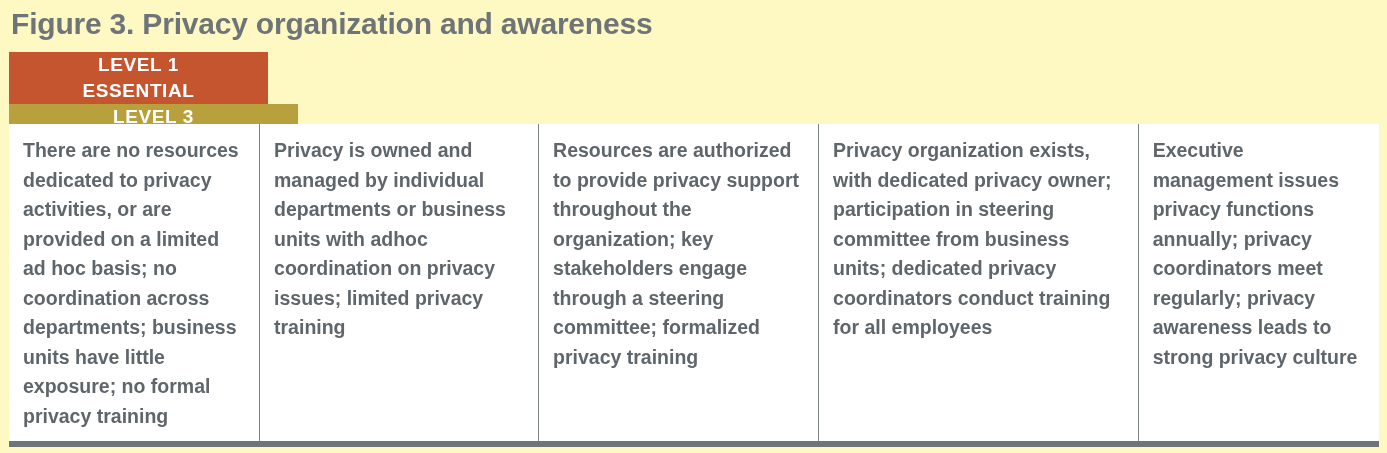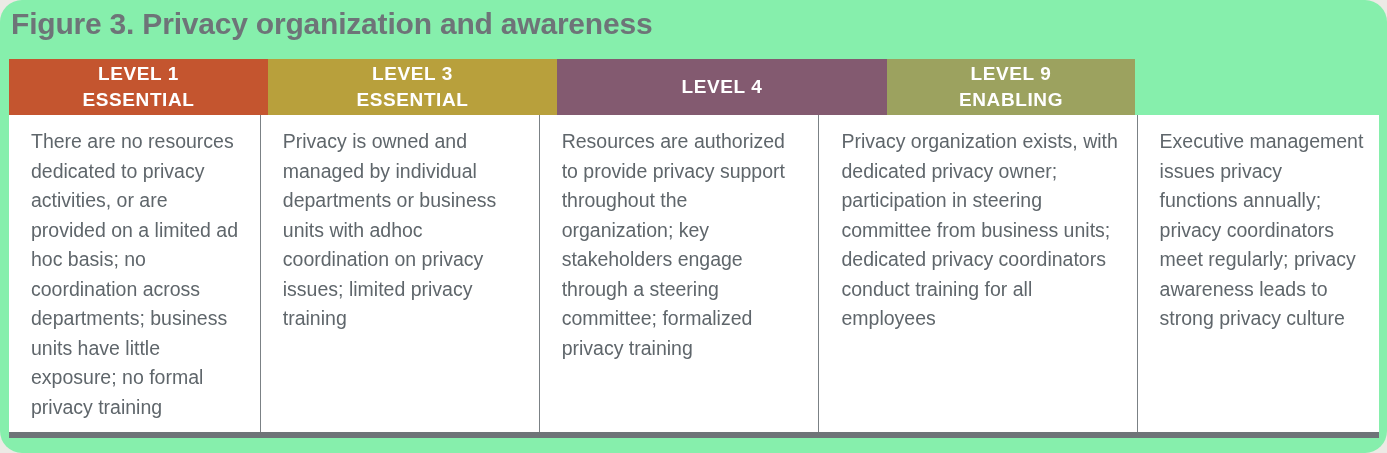--- a/index.html
+++ b/index.html
@@ -45,25 +45,24 @@
     top: 52px;
     width: 1370px;
     height: 386px;
     display: flex;
     flex-direction: column;
     box-sizing: border-box;
   }
 
   #header-row {
     display: flex;
-    flex-direction: row;
+    flex-direction: column;
     height: 72px;
     width: 100%;
     box-sizing: border-box;
-    margin-top: 7px;
   }
 
   .header-cell {
     display: flex;
     flex-direction: column;
     align-items: center;
     justify-content: center;
     color: #ffffff;
     font-size: 19px;
     font-weight: bold;
@@ -82,40 +81,39 @@
     border-bottom: 6px solid #6e7478;
     box-sizing: border-box;
   }
 
   .body-cell {
     box-sizing: border-box;
     padding: 12px 14px 10px 14px;
     color: #5f666b;
     font-size: 19.5px;
     line-height: 29.5px;
-    font-weight: normal;
+    font-weight: bold;
     border-right: 1px solid #7b8185;
     overflow: hidden;
-    margin-left: 8px;
   }
   .body-cell:last-child {
     border-right: none;
   }
 
   
   .col-0 { width: 259px; }
   .col-1 { width: 288px; }
   .col-2 { width: 289px; }
   .col-3 { width: 330px; }
   .col-4 { width: 248px; }
 </style>
 </head>
 <body style="background: rgb(236, 234, 229);">
 
-<div id="figure-root" style="background: #86efac; border-radius: 22px;">
+<div id="figure-root" style="background: #fef9c3;">
 
   <div id="figure-title" style="color: rgb(110, 116, 120);">Figure 3. Privacy organization and awareness</div>
 
   <div id="matrix-table">
 
     <div id="header-row">
       <div class="header-cell col-0" style="background: rgb(196, 85, 47); color: rgb(255, 255, 255);">
         <span>LEVEL 1</span>
         <span>ESSENTIAL</span>
       </div>

